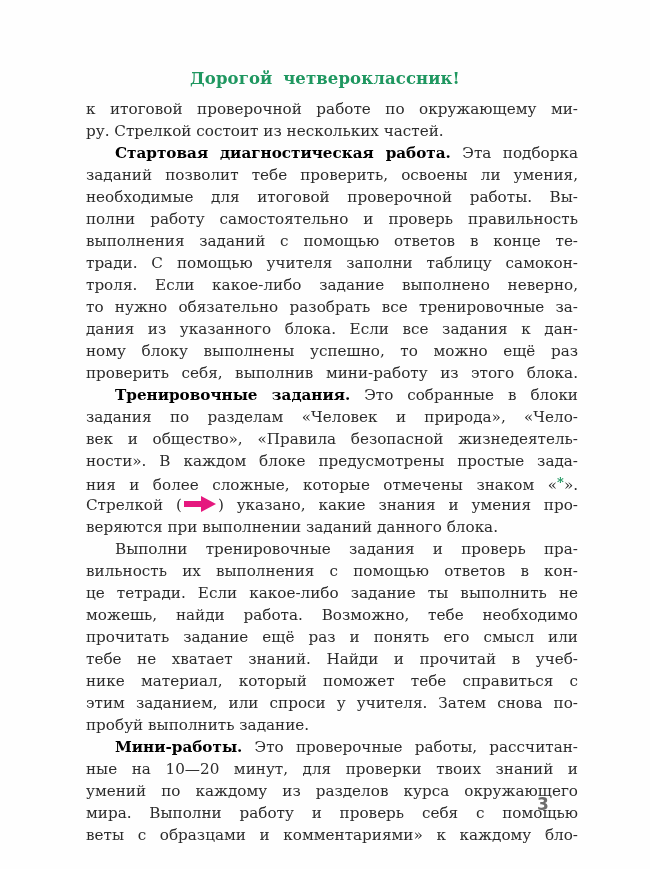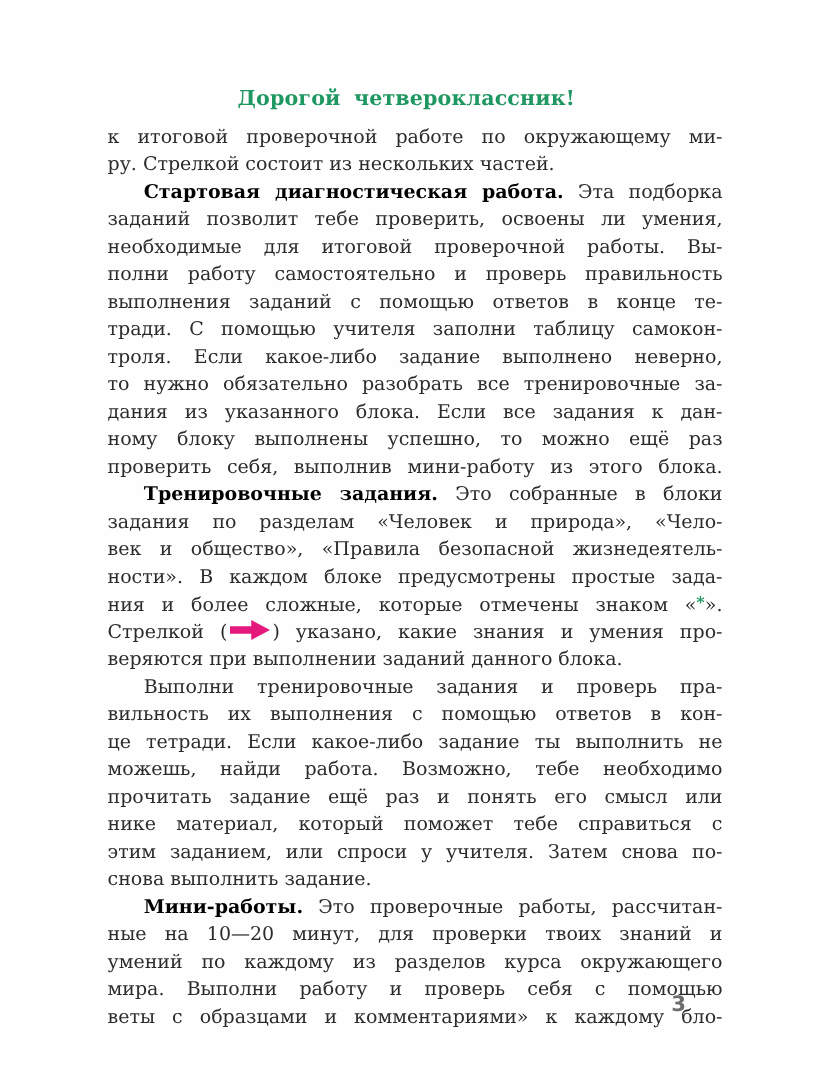--- a/index.html
+++ b/index.html
@@ -70,23 +70,24 @@
           </svg><span>) указано, какие знания и умения про-</span></span>
       <span class="line last">веряются при выполнении заданий данного блока.</span>
     </div>
 
     <div>
       <span class="line indent">Выполни тренировочные задания и проверь пра-</span>
       <span class="line">вильность их выполнения с помощью ответов в кон-</span>
       <span class="line">це тетради. Если какое-либо задание ты выполнить не</span>
       <span class="line">можешь, найди работа. Возможно, тебе необходимо</span>
       <span class="line">прочитать задание ещё раз и понять его смысл или</span>
+      <span class="line">тебе не хватает знаний. Найди и прочитай в учеб-</span>
       <span class="line">нике материал, который поможет тебе справиться с</span>
       <span class="line">этим заданием, или спроси у учителя. Затем снова по-</span>
-      <span class="line last">снова выполнить задание.</span>
+      <span class="line last">пробуй выполнить задание.</span>
     </div>
 
     <div>
       <span class="line indent"><b>Мини-работы.</b><span> Это проверочные работы, рассчитан-</span></span>
       <span class="line">ные на 10—20 минут, для проверки твоих знаний и</span>
       <span class="line">умений по каждому из разделов курса окружающего</span>
       <span class="line">мира. Выполни работу и проверь себя с помощью</span>
       <span class="line">веты с образцами и комментариями» к каждому бло-</span>
     </div>
   </div>

